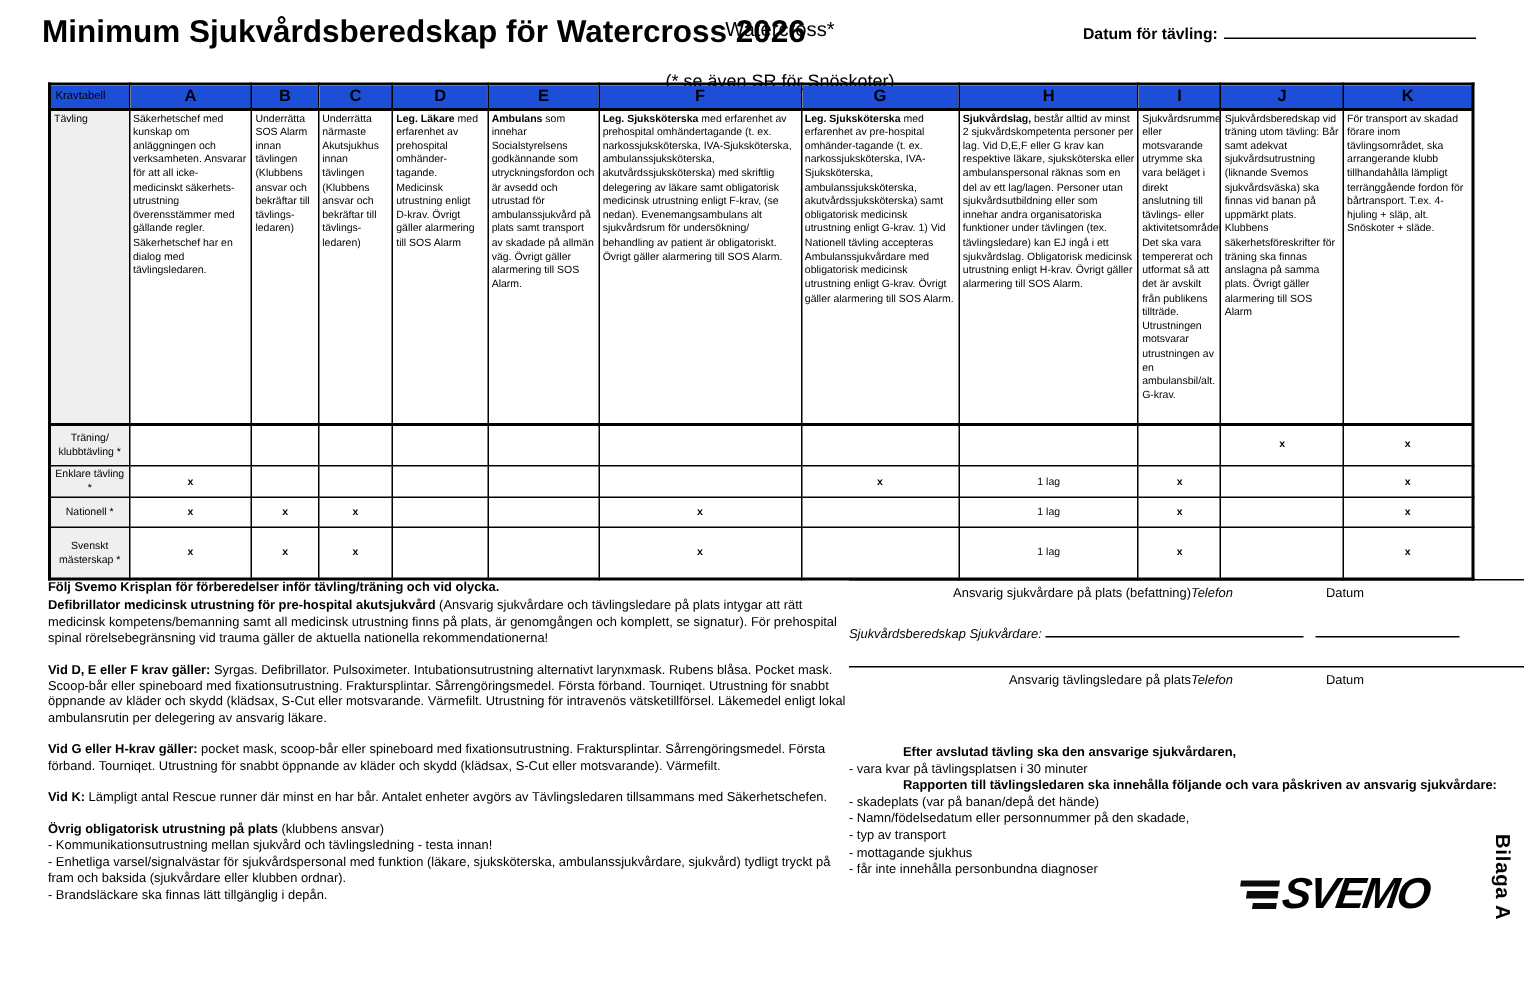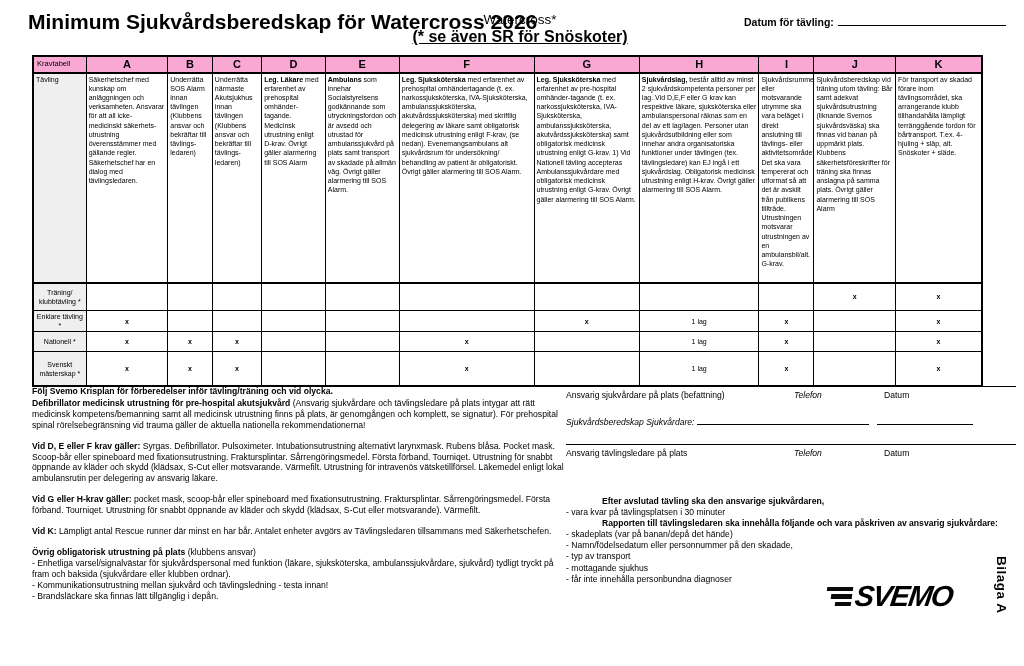--- a/index.html
+++ b/index.html
@@ -3,30 +3,30 @@
 <meta charset="utf-8">
 <style>
   * { margin:0; padding:0; box-sizing:border-box; }
   html,body { width:1024px; height:666px; background:#ffffff; color:#000;
     font-family:"Liberation Sans", sans-serif; overflow:hidden; position:relative; }
 
   
   .page-title { position:absolute; left:28px; top:10px; font-size:21px; font-weight:bold; }
   .center-head { position:absolute; left:390px; top:12px; width:260px; text-align:center; }
   .event-name { font-size:13.5px; font-weight:normal; }
-  .event-note { font-size:16px; font-weight:bold; text-decoration:underline; margin-top:1px; }
-  .date-row { position:absolute; left:744px; top:16px; font-size:10.5px; font-weight:bold; white-space:nowrap; }
+  .event-note { font-size:12px; font-weight:normal; text-decoration:underline; margin-top:20px; }
+  .date-row { position:absolute; left:722px; top:16px; font-size:10.5px; font-weight:bold; white-space:nowrap; }
   .date-line { display:inline-block; width:168px; border-bottom:1.4px solid #000; height:10px; margin-left:4px; }
 
   
   table.req { position:absolute; left:32px; top:55px; width:951px;
     border-collapse:collapse; table-layout:fixed; border:2.5px solid #000; }
   .req th, .req td { border:1.5px solid #000; padding:1px 2px; vertical-align:top;
     font-size:7px; line-height:1.32; overflow:hidden; }
-  .req thead th { background:#f9a8d4; font-size:11px; font-weight:bold; text-align:center;
+  .req thead th { background:#1d4ed8; font-size:11px; font-weight:bold; text-align:center;
     vertical-align:middle; height:16px; padding:0 1px; }
   .req thead th.corner { font-size:7.5px; font-weight:normal; text-align:left; padding-left:3px; }
   .req thead tr { border-bottom:2.5px solid #000; }
   tr.tavling { border-bottom:2.5px solid #000; }
   tr.tavling td { height:210px; }
   td.rowlabel, th.rowlabel { background:#efefef; }
   tr.level td { text-align:center; vertical-align:middle; font-size:7px; }
   tr.level td.rowlabel { white-space:pre-line; }
   tr.level td.mark { font-weight:bold; }
   .b { font-weight:bold; }
@@ -35,21 +35,21 @@
   .notes { position:absolute; left:32px; top:386px; width:532px; font-size:8.6px; line-height:1.27; }
   .notes .kris { font-weight:bold; margin-bottom:1px; }
   .notes p { margin:0 0 10px 0; }
   .notes p.tight { margin-bottom:0; }
   .notes .bullet { margin:0; }
 
   
   .rpanel { position:absolute; left:566px; top:386px; width:450px; font-size:8.6px; line-height:1.3; }
   .rule { border-top:1.2px solid #000; height:0; margin-bottom:3px; }
   .sigrow { display:flex; margin-bottom:2px; }
-  .sigrow .lbl { width:228px; }
+  .sigrow .lbl { width:228px;text-align:right; }
   .sigrow .tel { width:90px;font-style:italic; }
   .namnrow { margin-top:16px; font-style:italic; white-space:nowrap; }
   .u-long { display:inline-block; width:172px; border-bottom:1.2px solid #000; height:8px; }
   .u-short { display:inline-block; width:96px; border-bottom:1.2px solid #000; height:8px; margin-left:8px; }
   .gap14 { height:16px; }
   .gap30 { height:34px; }
   .hb { font-weight:bold;padding-left:36px; }
 
   
   .logo { position:absolute; left:826px; top:580px; display:flex; align-items:center;
@@ -182,22 +182,22 @@
   </tbody>
 </table>
 
 <div class="notes">
   <div class="kris">Följ Svemo Krisplan för förberedelser inför tävling/träning och vid olycka.</div>
   <p><span class="b">Defibrillator medicinsk utrustning för pre-hospital akutsjukvård</span><span> (Ansvarig sjukvårdare och tävlingsledare på plats intygar att rätt medicinsk kompetens/bemanning samt all medicinsk utrustning finns på plats, är genomgången och komplett, se signatur). För prehospital spinal rörelsebegränsning vid trauma gäller de aktuella nationella rekommendationerna!</span></p>
   <p><span class="b">Vid D, E eller F krav gäller:</span><span> Syrgas. Defibrillator. Pulsoximeter. Intubationsutrustning alternativt larynxmask. Rubens blåsa. Pocket mask. Scoop-bår eller spineboard med fixationsutrustning. Fraktursplintar. Sårrengöringsmedel. Första förband. Tourniqet. Utrustning för snabbt öppnande av kläder och skydd (klädsax, S-Cut eller motsvarande. Värmefilt. Utrustning för intravenös vätsketillförsel. Läkemedel enligt lokal ambulansrutin per delegering av ansvarig läkare.</span></p>
   <p><span class="b">Vid G eller H-krav gäller:</span><span> pocket mask, scoop-bår eller spineboard med fixationsutrustning. Fraktursplintar. Sårrengöringsmedel. Första förband. Tourniqet. Utrustning för snabbt öppnande av kläder och skydd (klädsax, S-Cut eller motsvarande). Värmefilt.</span></p>
   <p><span class="b">Vid K:</span><span> Lämpligt antal Rescue runner där minst en har bår. Antalet enheter avgörs av Tävlingsledaren tillsammans med Säkerhetschefen.</span></p>
   <p class="tight"><span class="b">Övrig obligatorisk utrustning på plats</span><span> (klubbens ansvar)</span></p>
+  <div class="bullet">- Kommunikationsutrustning mellan sjukvård och tävlingsledning - testa innan!</div>
   <div class="bullet">- Enhetliga varsel/signalvästar för sjukvårdspersonal med funktion (läkare, sjuksköterska, ambulanssjukvårdare, sjukvård) tydligt tryckt på fram och baksida (sjukvårdare eller klubben ordnar).</div>
-  <div class="bullet">- Kommunikationsutrustning mellan sjukvård och tävlingsledning - testa innan!</div>
   <div class="bullet">- Brandsläckare ska finnas lätt tillgänglig i depån.</div>
 </div>
 
 <div class="rpanel">
   <div class="rule"></div>
   <div class="sigrow">
     <span class="lbl">Ansvarig sjukvårdare på plats (befattning)</span>
     <span class="tel">Telefon</span>
     <span>Datum</span>
   </div>

